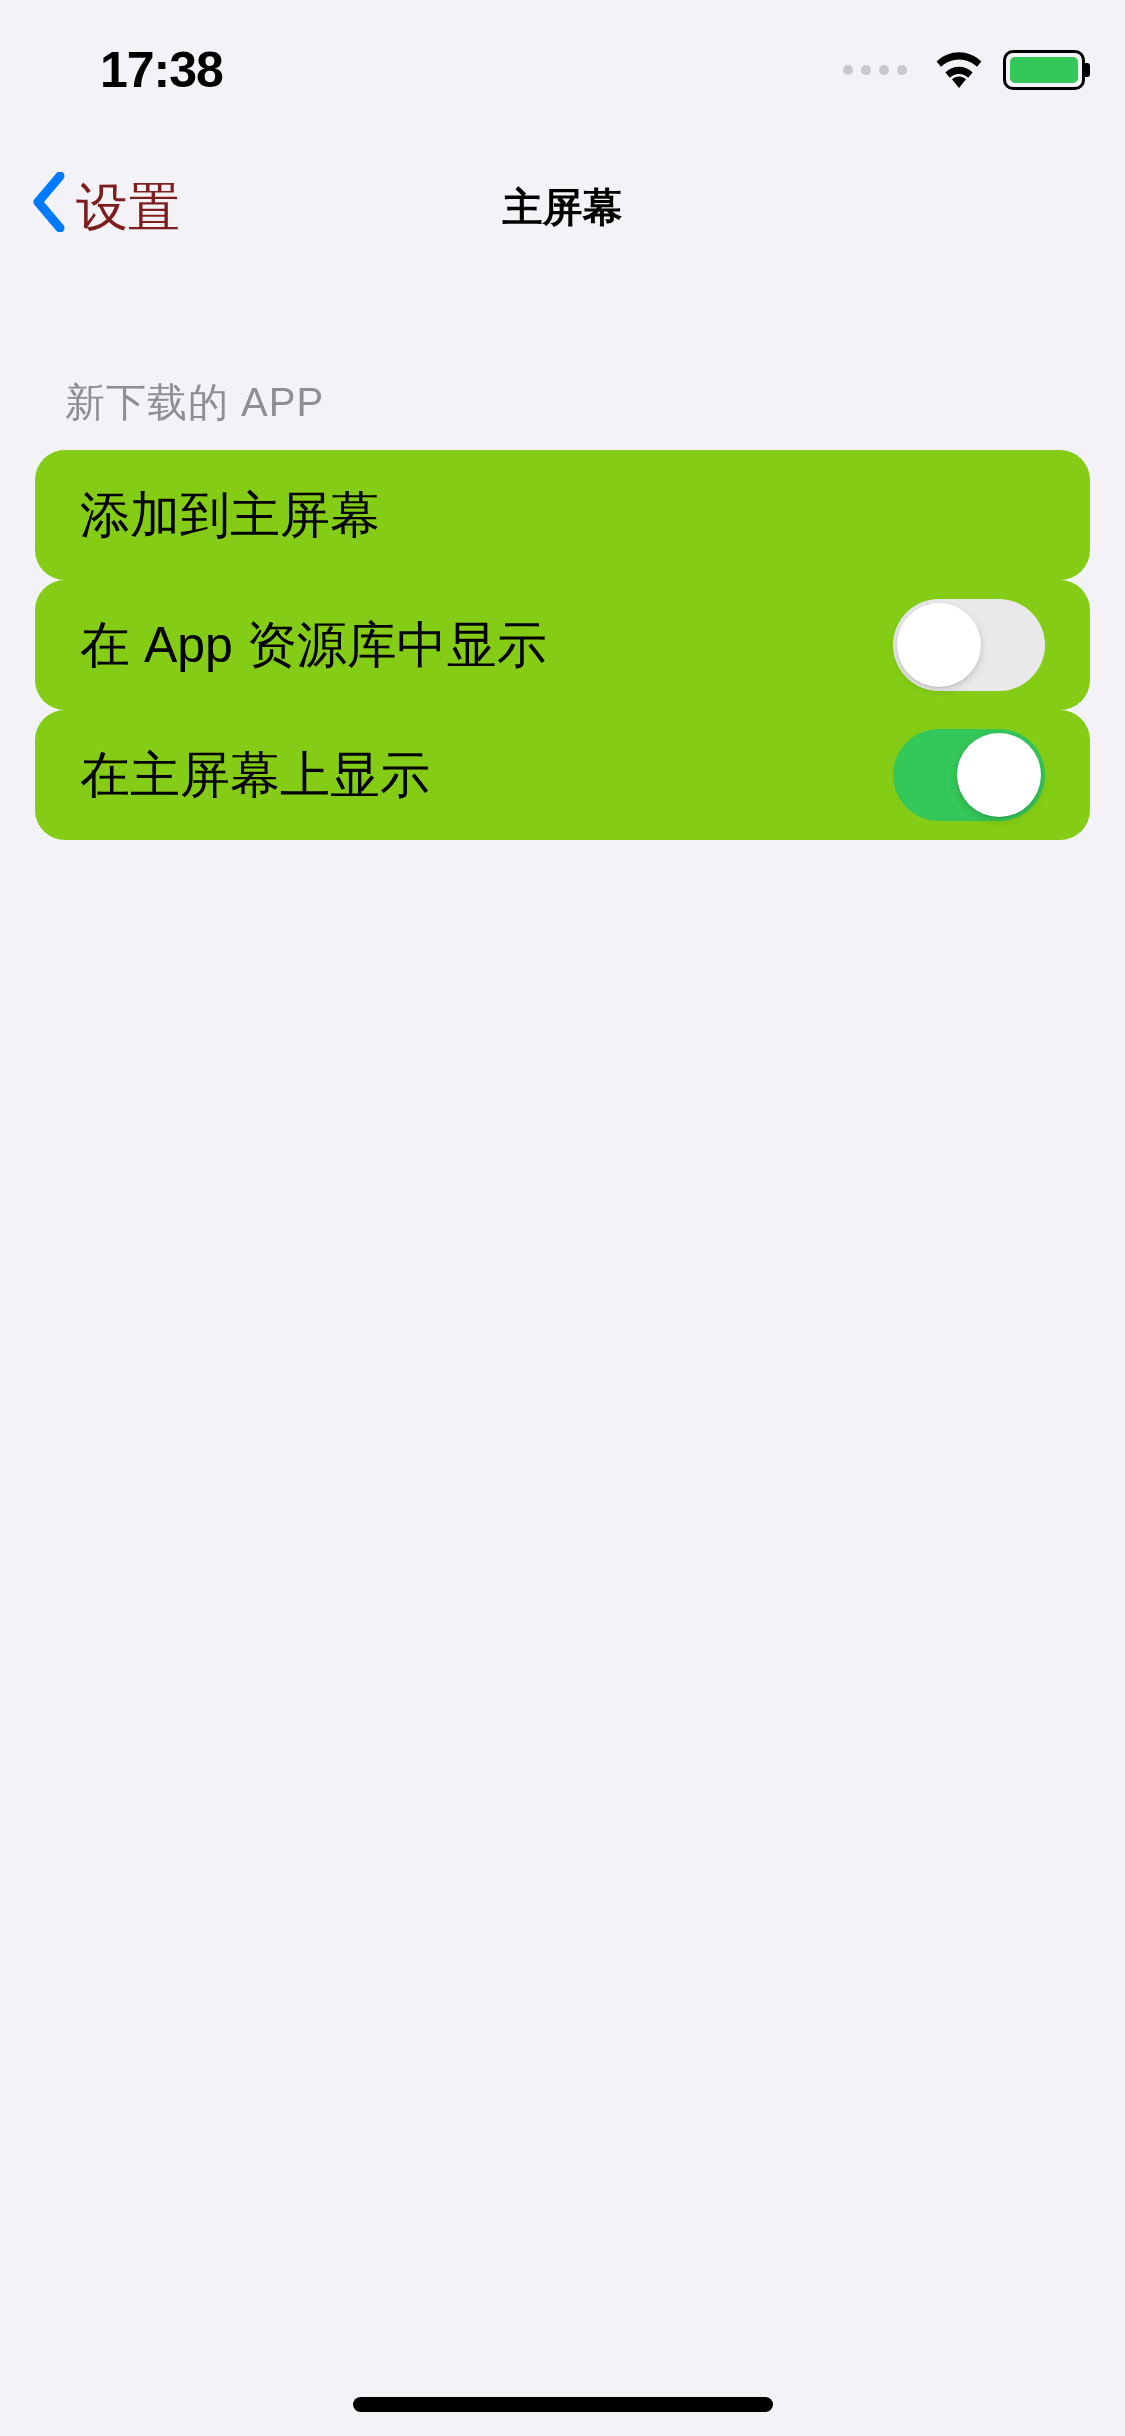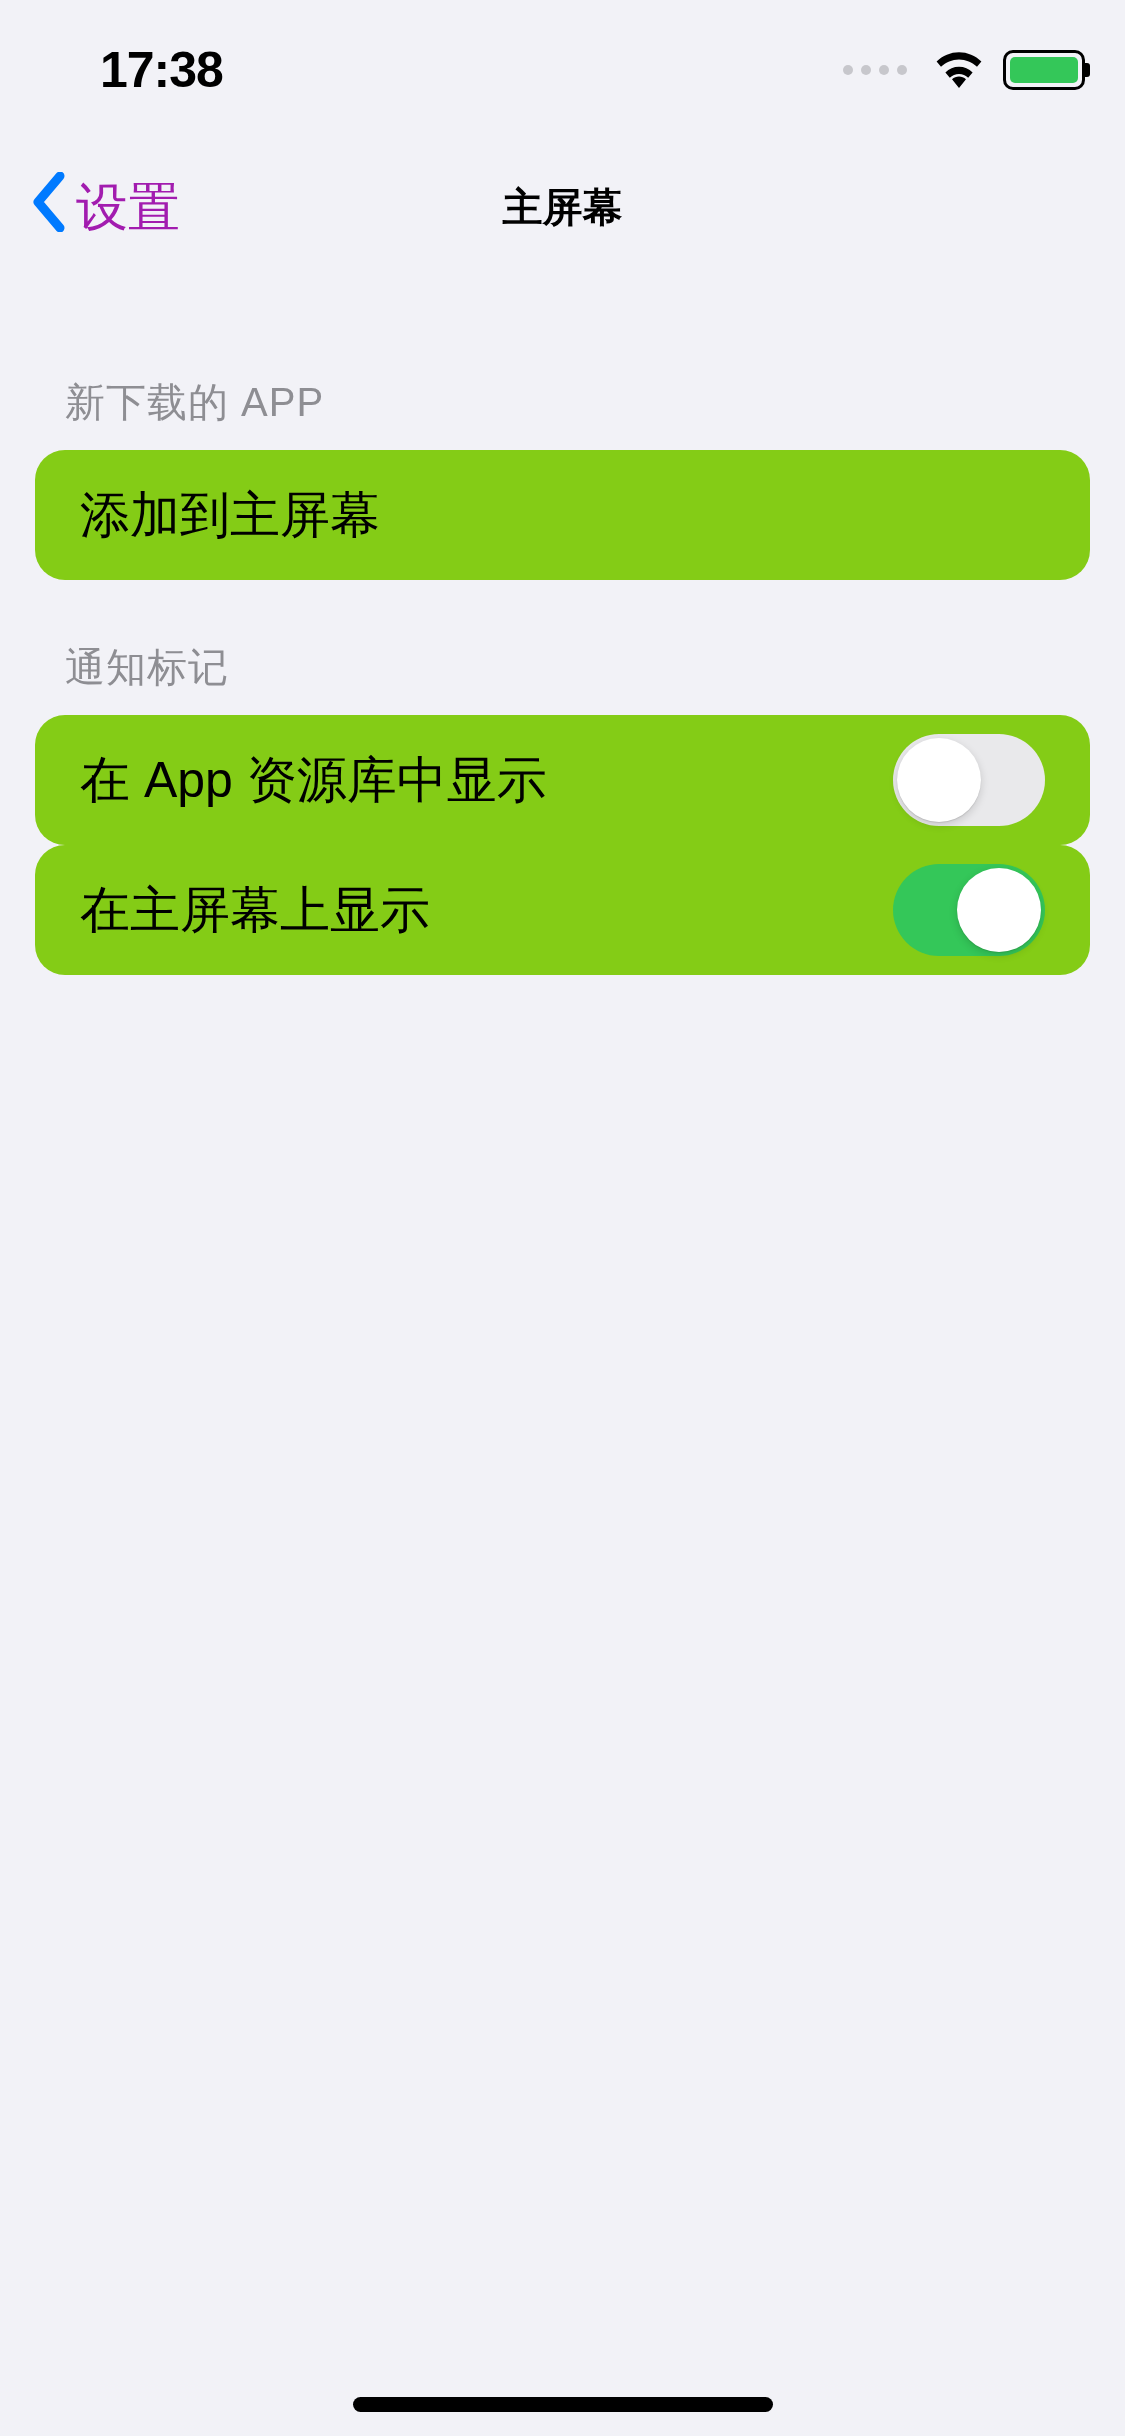--- a/index.html
+++ b/index.html
@@ -79,21 +79,21 @@
     .nav-bar {
       height: 135px;
       display: flex;
       align-items: center;
       position: relative;
       padding: 0 30px;
     }
     .back-button {
       display: flex;
       align-items: center;
-      color: #a21caf;
+      color: #7f1d1d;
       font-size: 52px;
       gap: 10px;
     }
     .back-chevron svg {
       width: 36px;
       height: 60px;
     }
     .nav-title {
       position: absolute;
       left: 50%;
@@ -221,21 +221,20 @@
 
 <div class="content">
 
   <div class="section-header upper">新下载的 APP</div>
   <div class="group">
     <div class="row">
       <span>添加到主屏幕</span>
     </div>
   </div>
 
-  <div class="section-header">通知标记</div>
   <div class="group">
     <div class="row">
       <span>在 App 资源库中显示</span>
       <div class="switch off">
         <div class="switch-thumb"></div>
       </div>
     </div>
   </div>
 
   <div class="group">

